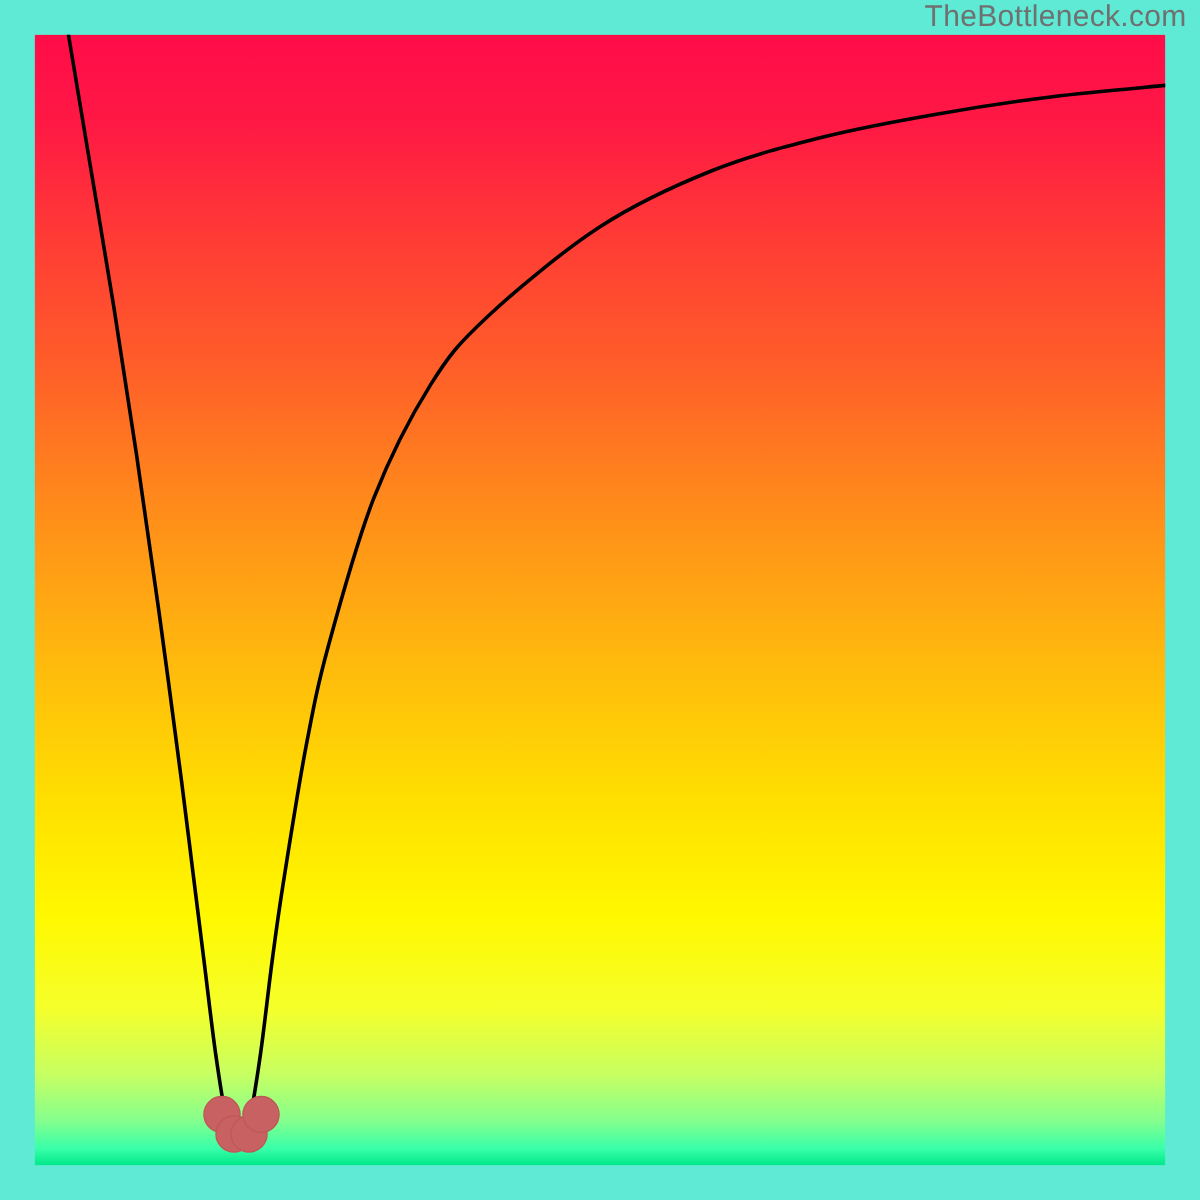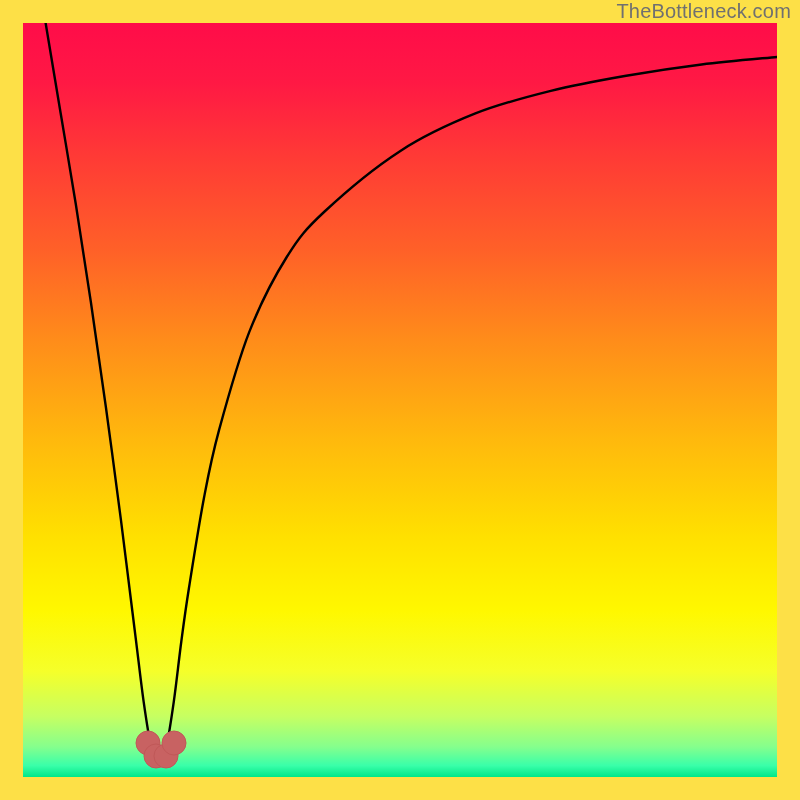--- a/index.html
+++ b/index.html
@@ -10,21 +10,21 @@
     overflow: hidden;
     background: #000;
     font-family: Arial, Helvetica, sans-serif;
   }
   .frame {
     position: absolute;
     left: 0;
     top: 0;
     width: 800px;
     height: 800px;
-    background: #fde047;
+    background: #5eead4;
   }
   .plot-area {
     position: absolute;
     left: 23px;
     top: 23px;
     width: 754px;
     height: 754px;
     overflow: hidden;
   }
   .gradient-bg {

